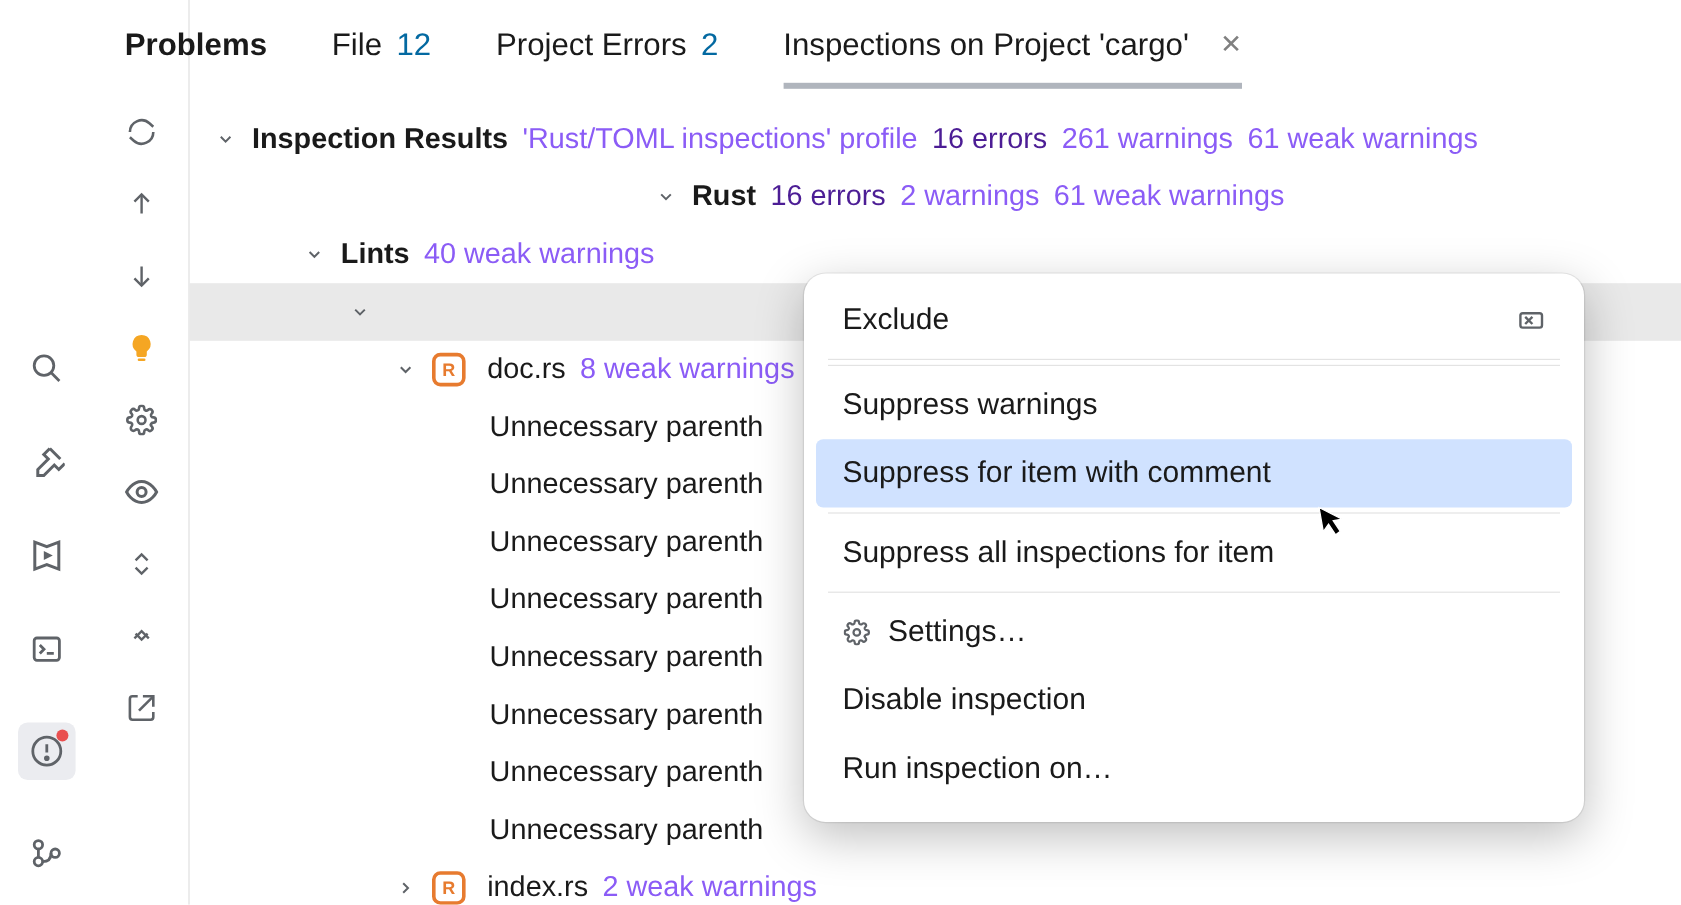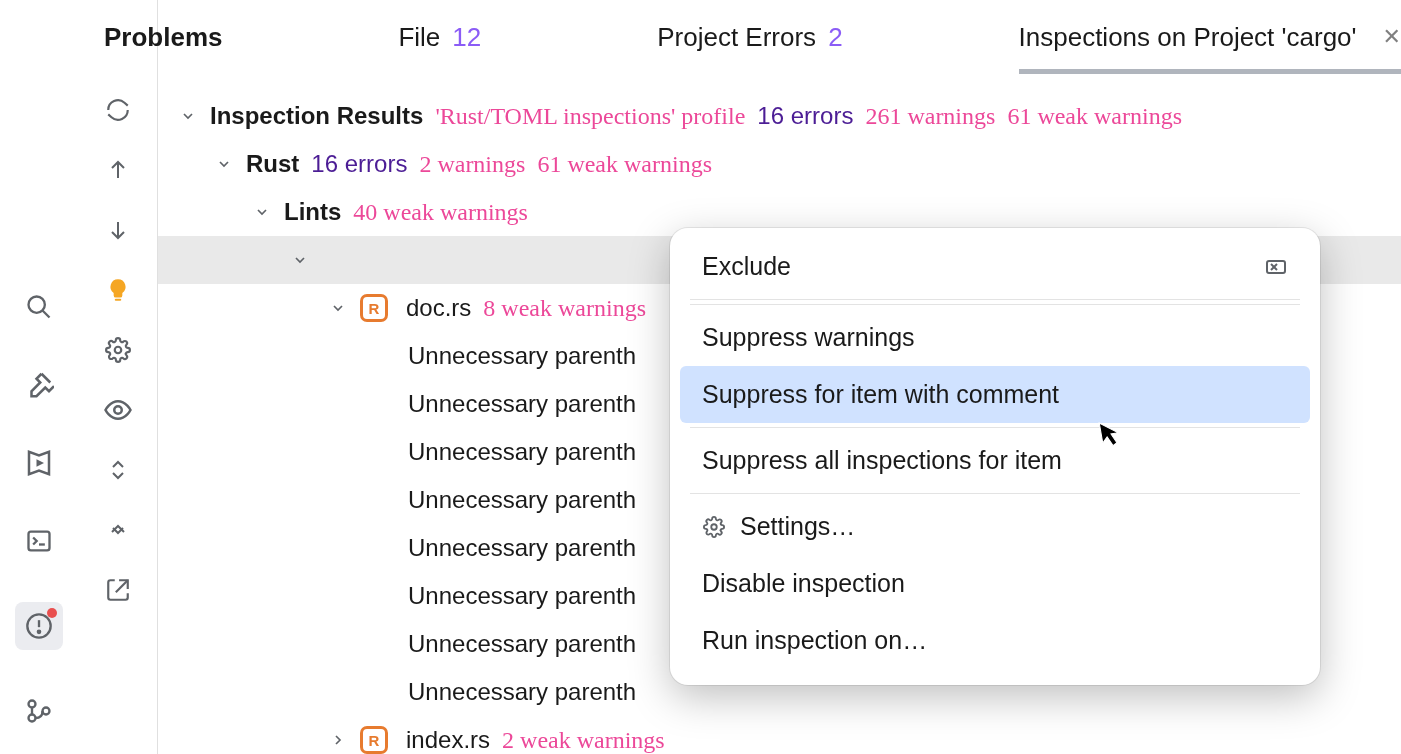--- a/index.html
+++ b/index.html
@@ -67,39 +67,38 @@
   
   .tabs {
     position: absolute;
     left: 78px; right: 0; top: 0;
     height: 74px;
     display: flex;
     align-items: center;
     padding-left: 26px;
     gap: 54px;
     border-bottom: none;
-    justify-content: space-between;
   }
   .tab {
     display:flex; align-items:baseline; gap:12px;
     font-size: 26px;
     color:#1a1a1a;
     position:relative;
     height: 74px;
     align-items:center;
     cursor:pointer;
   }
   .tab.active::after {
     content:'';
     position:absolute;
     left:0; right:0; bottom:0;
     height:5px;
     background:#b0b5bd;
   }
-  .tab .count { color:#8b5cf6; }
+  .tab .count { color:#0369a1; }
   .tab.bold { font-weight:700; }
   .tab .close { margin-left:14px; color:#808080; font-size:22px; }
 
   
   .content {
     position:absolute;
     left:158px; right:0; top:74px; bottom:0;
     padding-left:20px;
     padding-top:18px;
   }
@@ -108,24 +107,24 @@
     display:flex; align-items:center;
     height:48px;
     gap:12px;
     white-space:nowrap;
     cursor:default;
   }
   .row.selrow { background:#e9e9e9; margin-left:-20px; padding-left:20px; margin-right:-4px; }
 
   .chev { width:20px; height:20px; display:inline-flex; align-items:center; justify-content:center; color:#5f6368; }
   .bold { font-weight:700; }
-  .gray { color:#ec4899;font-family:Liberation Serif, serif; }
+  .gray { color:#8b5cf6; }
   .red  { color:#4c1d95; }
 
-  .indent1 { padding-left: 36px; }
+  .indent1 { padding-left: 36px; justify-content: center; }
   .indent2 { padding-left: 74px; text-align: right; }
   .indent3 { padding-left: 112px; }
   .indent4 { padding-left: 150px; }
   .indent5 { padding-left: 230px; }
 
   .rust-badge {
     width:28px; height:28px;
     border:3px solid #e77b2f;
     border-radius:7px;
     display:inline-flex; align-items:center; justify-content:center;

